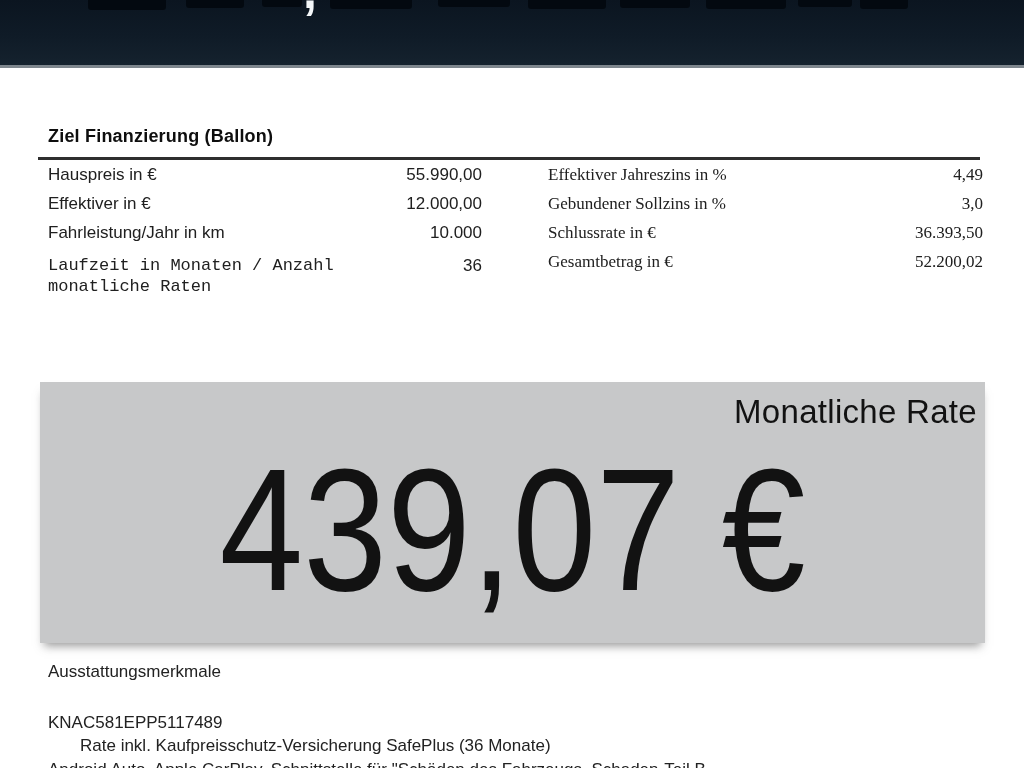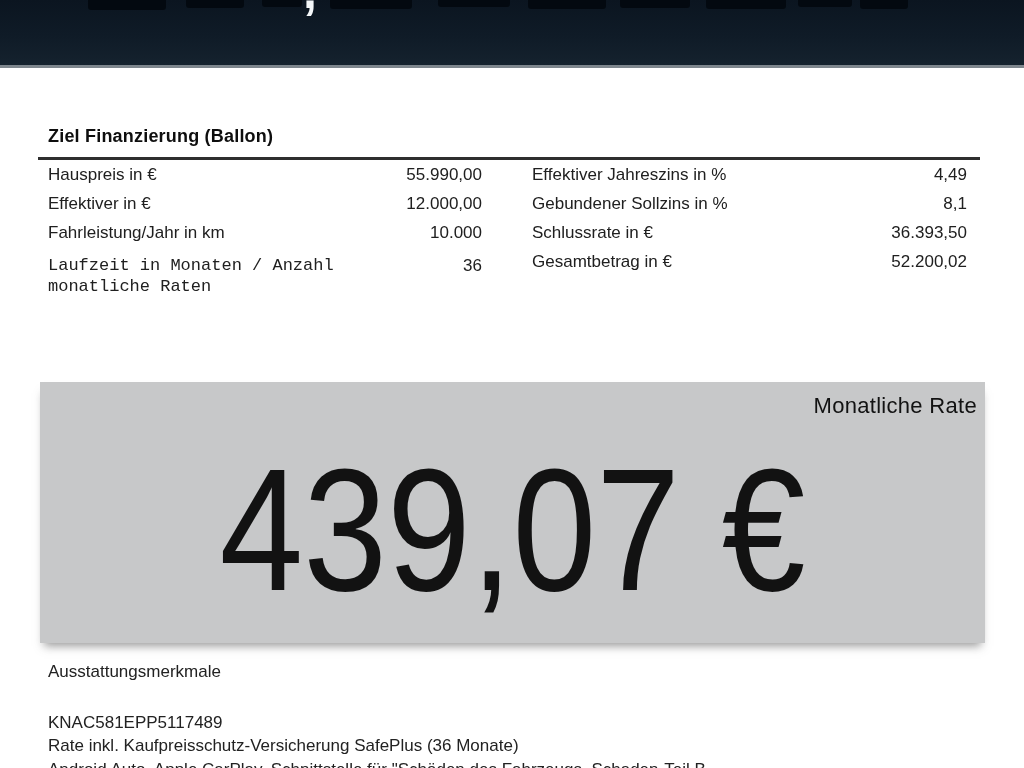--- a/index.html
+++ b/index.html
@@ -32,50 +32,50 @@
     font-size:18px; font-weight:bold; color:#0e0e0e; letter-spacing:.2px;
   }
   .title-rule{
     position:absolute; left:38px; top:157px; width:942px; height:3px;
     background:#2e2e2e;
   }
 
   
   .fin-col{ position:absolute; top:164px; font-size:17px; color:#202020; }
   .fin-col.left { left:48px;  width:434px; }
-  .fin-col.right{ left:532px; width:435px; }
+  .fin-col.right{ left:548px; width:435px;font-family:Liberation Serif, serif; }
   .fin-row{
     display:flex; justify-content:space-between; align-items:flex-start;
     min-height:29px; line-height:21px;
   }
   .fin-row .lbl{ max-width:320px; }
   .fin-row .val{ text-align:right; white-space:nowrap; }
 
   
   .rate-box{
     position:absolute; left:40px; top:382px; width:945px; height:261px;
     background:#c7c8c9;
     box-shadow:0 7px 9px -4px rgba(70,70,70,.55);
   }
   .rate-label{
     position:absolute; top:11px; right:8px;
-    font-size:22px; color:#121212; letter-spacing:.3px;
+    font-size:33px; color:#121212; letter-spacing:.3px;
   }
   .rate-amount{
     position:absolute; left:0; right:0; top:60px;
     text-align:center; font-size:175px; line-height:1;
     color:#121212; white-space:nowrap;
     transform:scaleX(.86); transform-origin:center top;
   }
 
   
   .footer-line{ position:absolute; left:48px; font-size:17px; color:#222; white-space:nowrap; }
   .f-features{ top:662px; }
   .f-vin     { top:713px; }
-  .f-note    { top:736px; }
+  .f-note    { top:736px;margin-left:32px; }
   .f-clipped { top:760px; }
 </style>
 </head>
 <body>
 
 <div class="topbar">
   <div>
     <span class="blob" style="left:88px;  width:78px; height:13px;"></span>
     <span class="blob" style="left:186px; width:58px; height:11px;"></span>
     <span class="blob" style="left:262px; width:40px; height:10px;"></span>
@@ -112,21 +112,21 @@
   </div>
 </div>
 
 <div class="fin-col right">
   <div class="fin-row">
     <span class="lbl">Effektiver Jahreszins in %</span>
     <span class="val">4,49</span>
   </div>
   <div class="fin-row">
     <span class="lbl">Gebundener Sollzins in %</span>
-    <span class="val">8,1</span>
+    <span class="val">3,0</span>
   </div>
   <div class="fin-row">
     <span class="lbl">Schlussrate in €</span>
     <span class="val">36.393,50</span>
   </div>
   <div class="fin-row">
     <span class="lbl">Gesamtbetrag in €</span>
     <span class="val">52.200,02</span>
   </div>
 </div>

